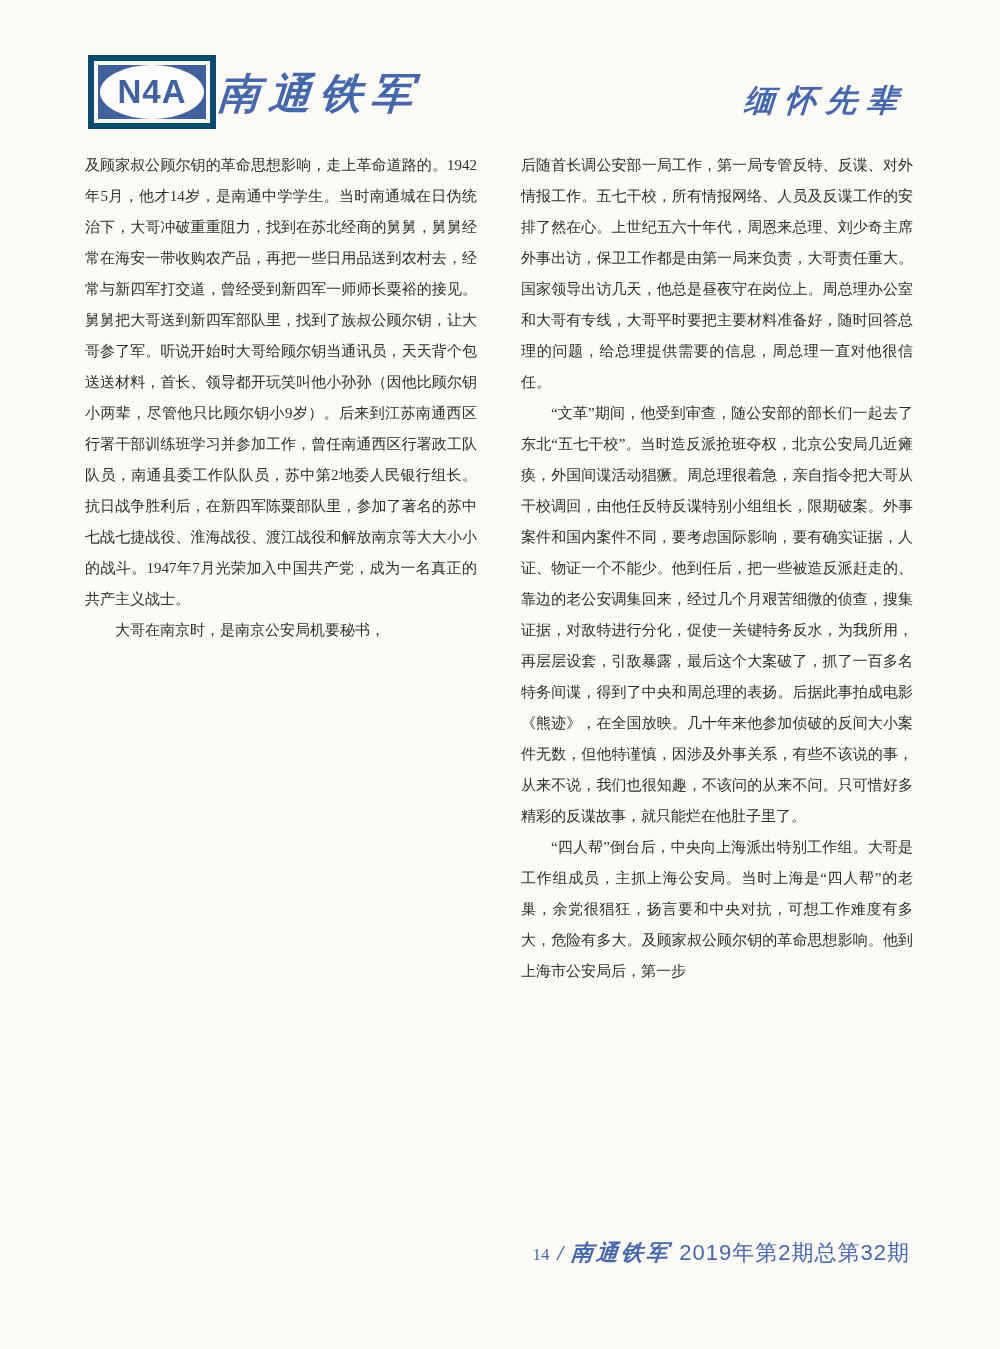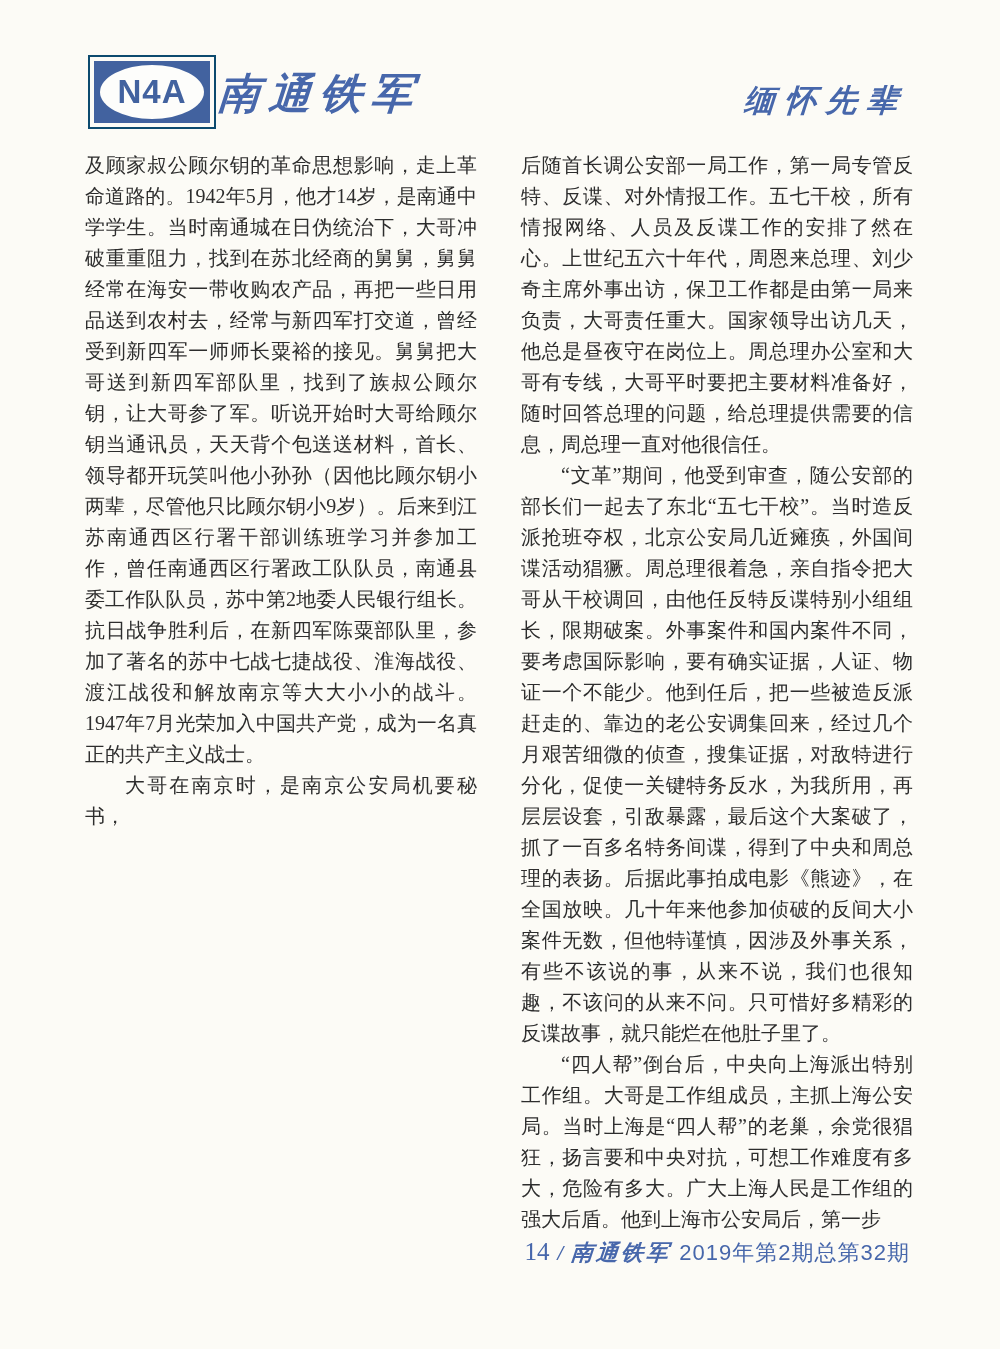--- a/index.html
+++ b/index.html
@@ -14,21 +14,21 @@
     margin:0 auto;
     background:#fcfbf6;
     overflow:hidden;
     color:#2f2f2f;
   }
 
   
   .logo{
     position:absolute; left:88px; top:55px;
     width:128px; height:74px;
-    border:2px solid #0c4a6e;
+    border:6px solid #0c4a6e;
     background:#fcfbf6;
     padding:4px;
     box-sizing:border-box;
   }
   .logo-inner{
     width:100%; height:100%;
     background:#42629f;
     display:flex; align-items:center; justify-content:center;
   }
   .logo-oval{
@@ -62,21 +62,21 @@
     font-style:italic;
     letter-spacing:10px;
     transform:skewX(-4deg);
     white-space:nowrap;
   }
 
   
   .column{
     position:absolute; top:150px;
     width:392px;
-    font-size:20px;
+    font-size:15px;
     line-height:31px;
     text-align:justify;
     text-justify:inter-character;
     color:#2d2d2d;
   }
   .column-left{left:85px;}
   .column-right{left:521px;}
   .column p{
     margin:0;
     padding:0;
@@ -86,21 +86,21 @@
   
   .footer{
     position:absolute; top:1238px; right:90px;
     white-space:nowrap;
     color:#4767ab;
     font-size:21px;
     display:flex; align-items:baseline; gap:8px;
   }
   .footer .page-num{
     font-family:"Liberation Serif", serif;
-    font-size:25px;
+    font-size:17px;
   }
   .footer .sep{
     font-style:italic;
     font-weight:bold;
   }
   .footer .journal{
     font-weight:bold;
     font-style:italic;
     letter-spacing:3px;
     transform:skewX(-5deg);
@@ -130,21 +130,21 @@
 
   <div class="section-label">缅怀先辈</div>
 
   <div class="column column-left">
       <p class="">及顾家叔公顾尔钥的革命思想影响，走上革命道路的。1942年5月，他才14岁，是南通中学学生。当时南通城在日伪统治下，大哥冲破重重阻力，找到在苏北经商的舅舅，舅舅经常在海安一带收购农产品，再把一些日用品送到农村去，经常与新四军打交道，曾经受到新四军一师师长粟裕的接见。舅舅把大哥送到新四军部队里，找到了族叔公顾尔钥，让大哥参了军。听说开始时大哥给顾尔钥当通讯员，天天背个包送送材料，首长、领导都开玩笑叫他小孙孙（因他比顾尔钥小两辈，尽管他只比顾尔钥小9岁）。后来到江苏南通西区行署干部训练班学习并参加工作，曾任南通西区行署政工队队员，南通县委工作队队员，苏中第2地委人民银行组长。抗日战争胜利后，在新四军陈粟部队里，参加了著名的苏中七战七捷战役、淮海战役、渡江战役和解放南京等大大小小的战斗。1947年7月光荣加入中国共产党，成为一名真正的共产主义战士。</p>
       <p class="indent">大哥在南京时，是南京公安局机要秘书，</p>
     </div>
   <div class="column column-right">
       <p class="">后随首长调公安部一局工作，第一局专管反特、反谍、对外情报工作。五七干校，所有情报网络、人员及反谍工作的安排了然在心。上世纪五六十年代，周恩来总理、刘少奇主席外事出访，保卫工作都是由第一局来负责，大哥责任重大。国家领导出访几天，他总是昼夜守在岗位上。周总理办公室和大哥有专线，大哥平时要把主要材料准备好，随时回答总理的问题，给总理提供需要的信息，周总理一直对他很信任。</p>
       <p class="indent">“文革”期间，他受到审查，随公安部的部长们一起去了东北“五七干校”。当时造反派抢班夺权，北京公安局几近瘫痪，外国间谍活动猖獗。周总理很着急，亲自指令把大哥从干校调回，由他任反特反谍特别小组组长，限期破案。外事案件和国内案件不同，要考虑国际影响，要有确实证据，人证、物证一个不能少。他到任后，把一些被造反派赶走的、靠边的老公安调集回来，经过几个月艰苦细微的侦查，搜集证据，对敌特进行分化，促使一关键特务反水，为我所用，再层层设套，引敌暴露，最后这个大案破了，抓了一百多名特务间谍，得到了中央和周总理的表扬。后据此事拍成电影《熊迹》，在全国放映。几十年来他参加侦破的反间大小案件无数，但他特谨慎，因涉及外事关系，有些不该说的事，从来不说，我们也很知趣，不该问的从来不问。只可惜好多精彩的反谍故事，就只能烂在他肚子里了。</p>
-      <p class="indent">“四人帮”倒台后，中央向上海派出特别工作组。大哥是工作组成员，主抓上海公安局。当时上海是“四人帮”的老巢，余党很猖狂，扬言要和中央对抗，可想工作难度有多大，危险有多大。广大上海人民是工作组的强大后盾。他到上海市公安局后，第一步</p>
+      <p class="indent">“四人帮”倒台后，中央向上海派出特别工作组。大哥是工作组成员，主抓上海公安局。当时上海是“四人帮”的老巢，余党很猖狂，扬言要和中央对抗，可想工作难度有多大，危险有多大。及顾家叔公顾尔钥的革命思想影响。他到上海市公安局后，第一步</p>
     </div>
 
   <div class="footer">
     <span class="page-num">14</span>
     <span class="sep">/</span>
     <span class="journal">南通铁军</span>
     <span class="issue">2019年第2期总第32期</span>
   </div>
 
 </div>

